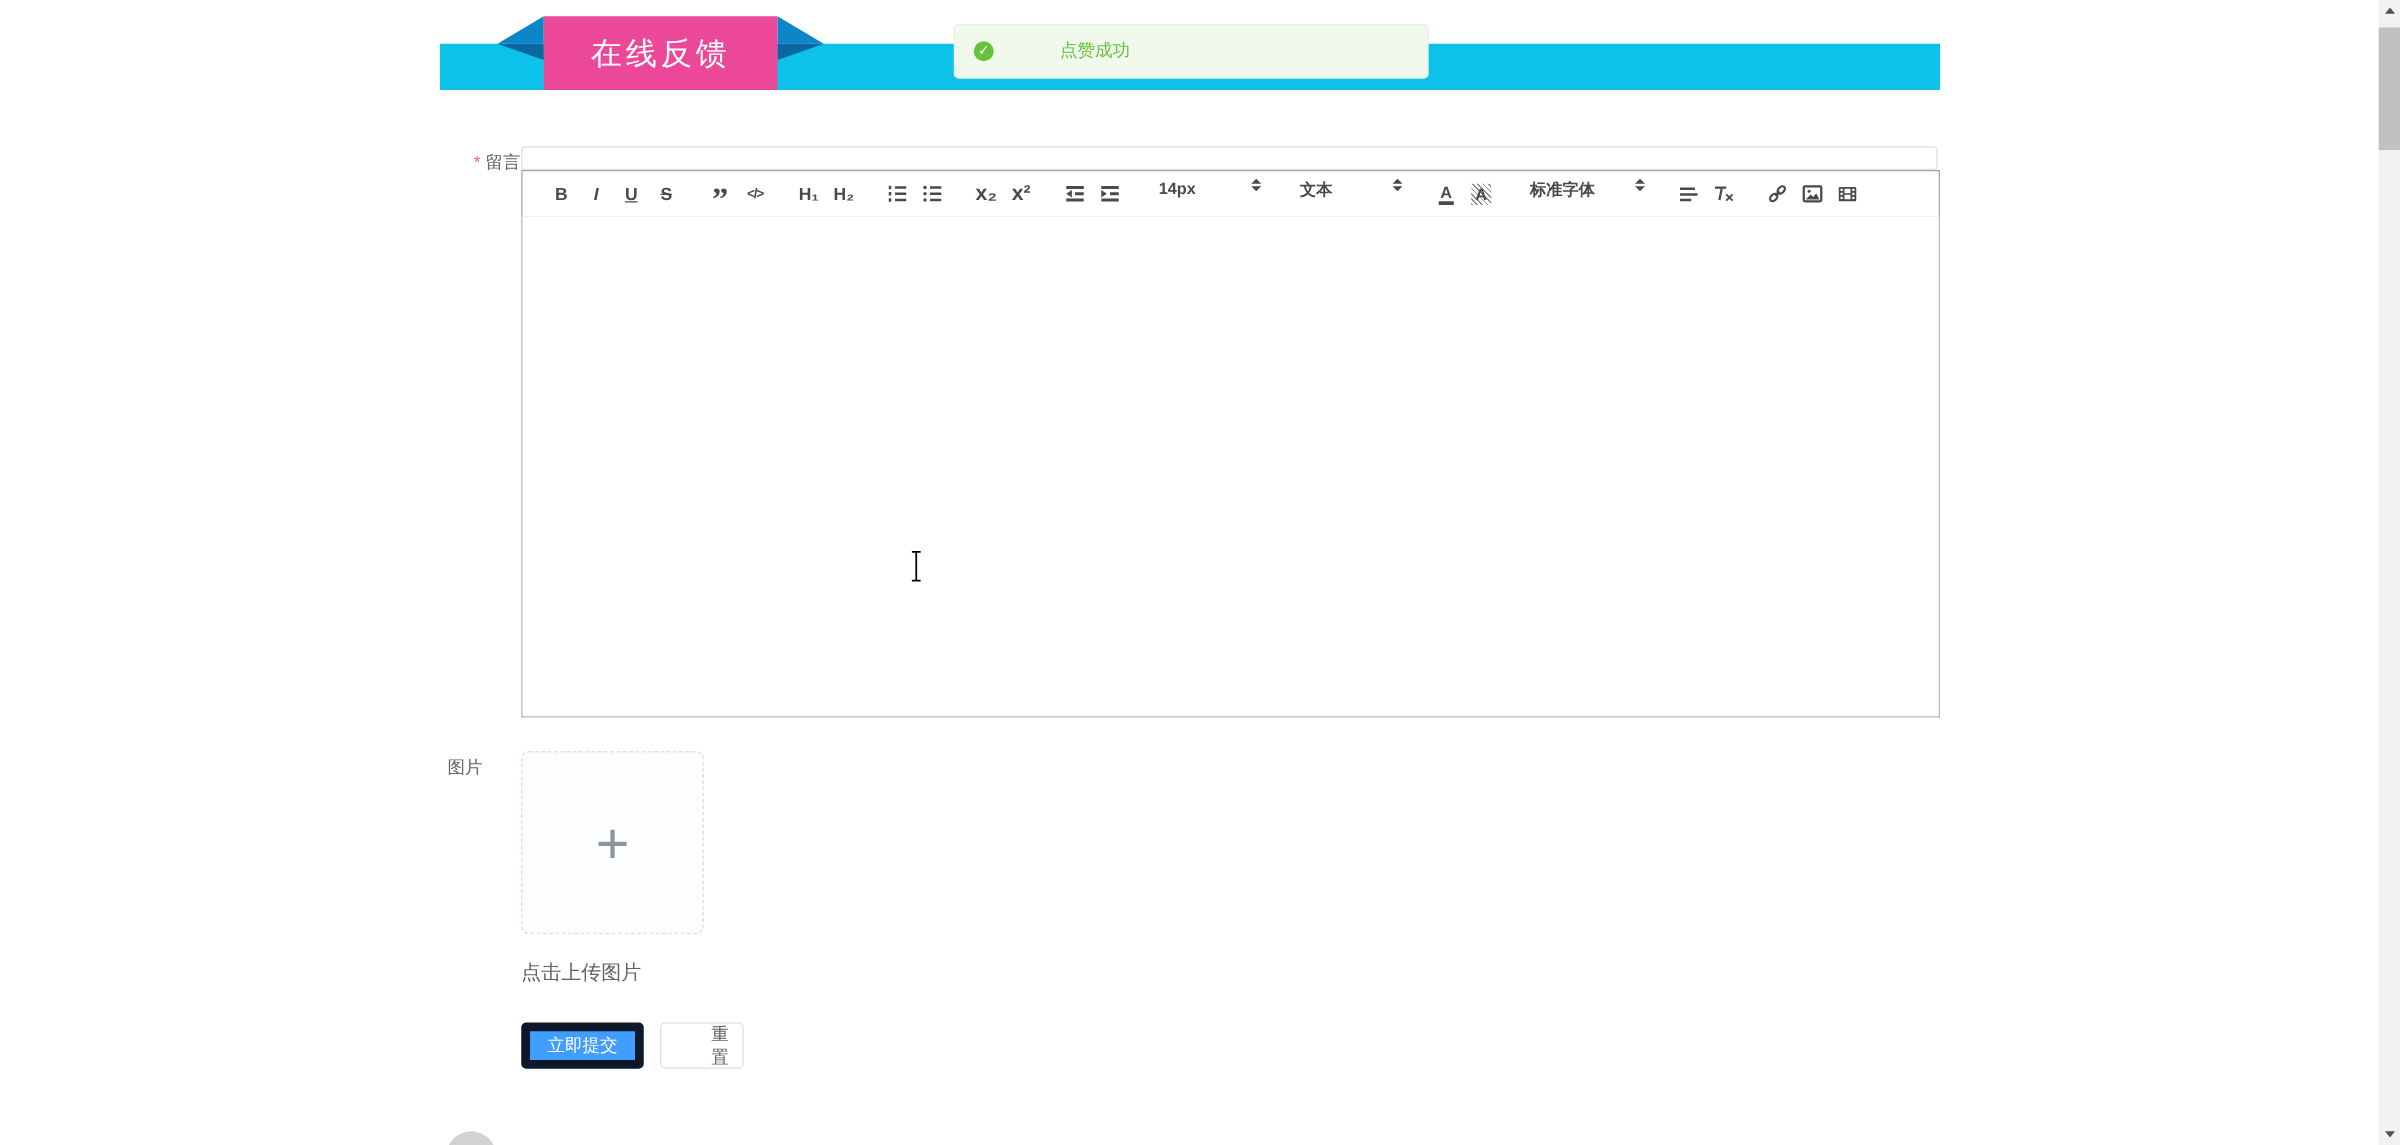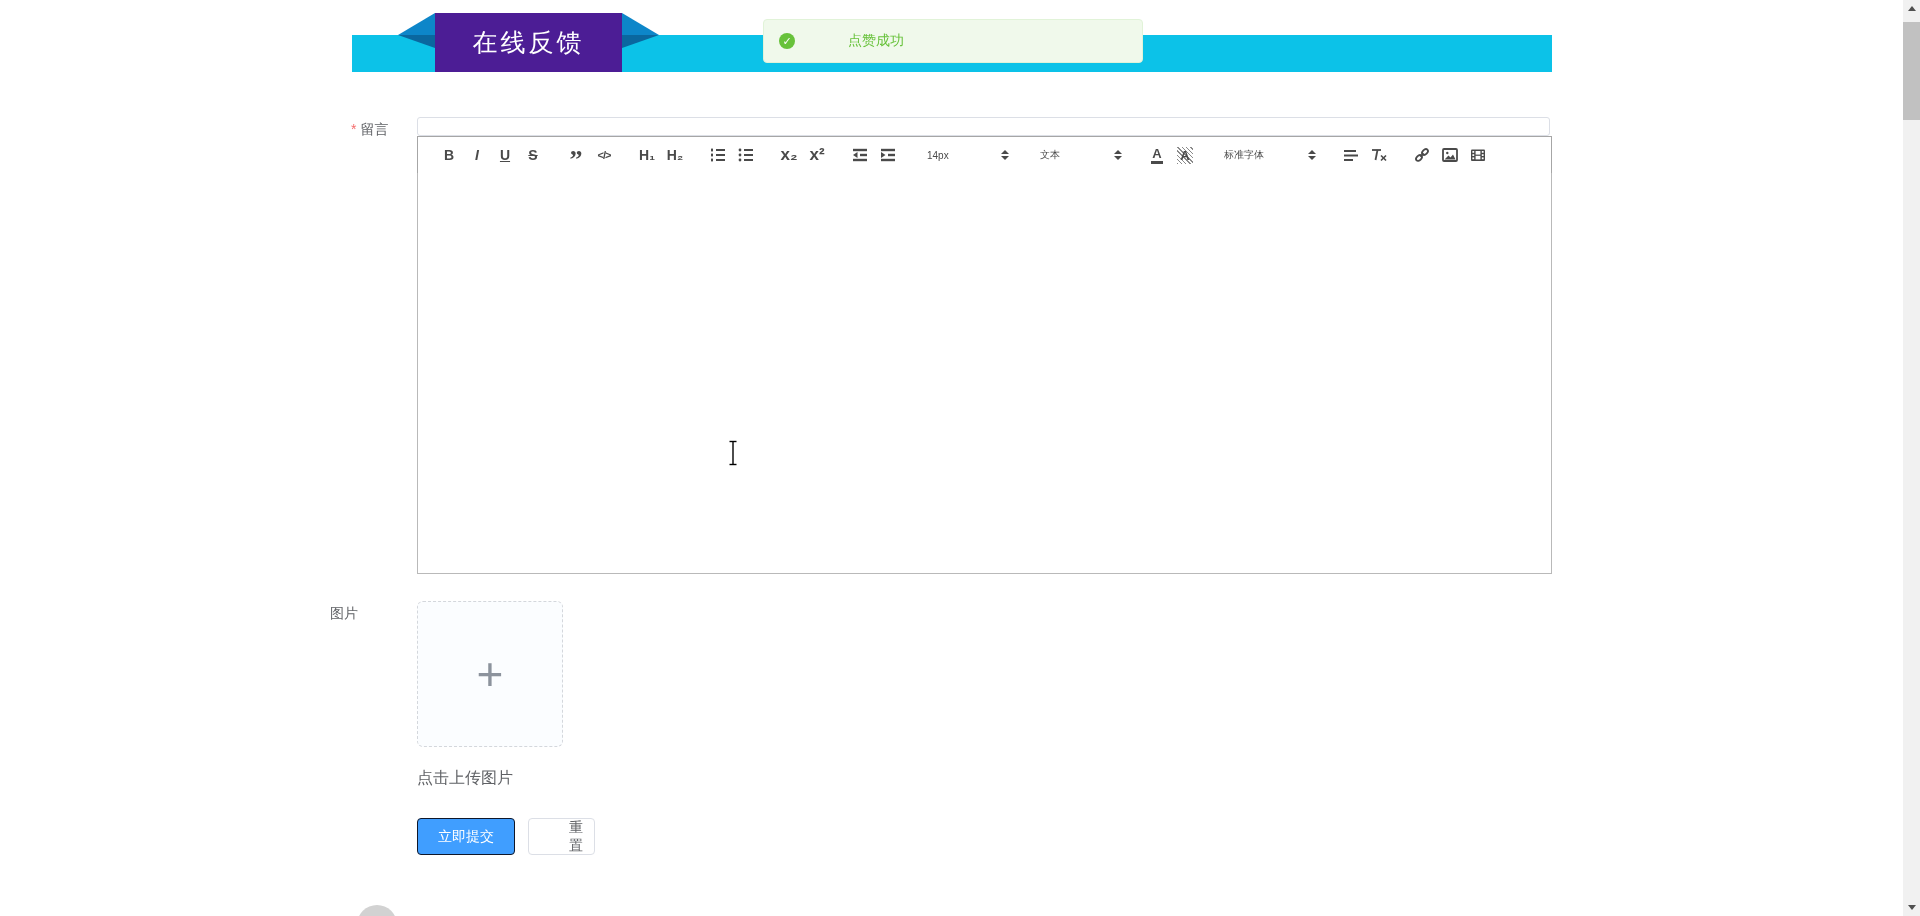--- a/index.html
+++ b/index.html
@@ -9,62 +9,62 @@
   
   .scrollbar{position:absolute;top:0;right:0;width:17px;height:916px;background:#f1f1f1;}
   .sb-btn{position:absolute;left:0;width:17px;height:17px;display:flex;align-items:center;justify-content:center;}
   .sb-btn.up{top:0;} .sb-btn.down{bottom:0;}
   .tri-up{width:0;height:0;border-left:4px solid transparent;border-right:4px solid transparent;border-bottom:5px solid #505050;}
   .tri-down{width:0;height:0;border-left:4px solid transparent;border-right:4px solid transparent;border-top:5px solid #505050;}
   .sb-thumb{position:absolute;top:22px;left:0;width:17px;height:98px;background:#c1c1c1;}
 
   
   .bar{position:absolute;left:352px;top:35px;width:1200px;height:37px;background:#0cc2e8;}
-  .ribbon{position:absolute;left:435px;top:13px;width:187px;height:59px;background:#4c1d95;z-index:3;
+  .ribbon{position:absolute;left:435px;top:13px;width:187px;height:59px;background:#ec4899;z-index:3;
           display:flex;align-items:center;justify-content:center;color:#fff;font-size:25px;letter-spacing:3px;}
   .wing-l{position:absolute;left:398px;top:13px;width:0;height:0;z-index:2;
           border-left:37px solid transparent;border-bottom:22px solid #0d86c9;}
   .wing-r{position:absolute;left:622px;top:13px;width:0;height:0;z-index:2;
           border-right:37px solid transparent;border-bottom:22px solid #0d86c9;}
   .fold-l{position:absolute;left:398px;top:35px;width:0;height:0;z-index:2;
           border-left:37px solid transparent;border-top:13px solid #0a679f;}
   .fold-r{position:absolute;left:622px;top:35px;width:0;height:0;z-index:2;
           border-right:37px solid transparent;border-top:13px solid #0a679f;}
 
   
   .toast{position:absolute;left:763px;top:19px;width:380px;height:44px;box-sizing:border-box;
          background:#f0f9eb;border:1px solid #e1f3d8;border-radius:4px;z-index:5;
          display:flex;align-items:center;padding:0 15px;gap:10px;}
   .toast-icon{width:16px;height:16px;border-radius:50%;background:#67c23a;color:#fff;
               font-size:11px;line-height:16px;text-align:center;flex:none;}
   .toast-text{color:#67c23a;font-size:14px;margin-left:43px;}
 
   
-  .lbl{position:absolute;font-size:14px;color:#606266;}
+  .lbl{position:absolute;font-size:14px;color:#606266;margin-left:28px;}
   .req{color:#f56c6c;margin-right:4px;}
 
   
   .strip{position:absolute;left:417px;top:117px;width:1133px;height:19px;box-sizing:border-box;
          background:#fff;border:1px solid #dcdfe6;border-radius:3px;}
   .ql-toolbar{position:absolute;left:417px;top:136px;width:1135px;height:38px;box-sizing:border-box;
               background:#fff;border:1px solid #a6a6a6;display:flex;align-items:center;padding-left:17px;color:#4a4a4a;}
   .ql-content{position:absolute;left:417px;top:173px;width:1135px;height:401px;box-sizing:border-box;
               background:#fff;border:1px solid #b9b9b9;border-top:none;cursor:text;}
   .fmt{display:flex;align-items:center;margin-right:15px;}
   .tbtn{width:28px;height:24px;display:flex;align-items:center;justify-content:center;cursor:pointer;font-size:14px;}
   .g-bold{font-weight:700;}
   .g-italic{font-style:italic;font-weight:600;}
   .g-under{text-decoration:underline;font-weight:600;}
   .g-strike{text-decoration:line-through;font-weight:600;}
   .g-quote{font-family:"Liberation Serif",serif;font-size:26px;font-weight:700;line-height:10px;padding-top:10px;}
   .g-code{font-size:11px;font-weight:700;letter-spacing:-1px;}
   .g-h{font-weight:700;font-size:14px;}
   .g-script{font-weight:700;font-size:17px;}
-  .picker{display:flex;align-items:center;justify-content:space-between;height:24px;cursor:pointer;
-          font-size:10px;padding:0 6px 0 10px;box-sizing:border-box;}
+  .picker{display:flex;justify-content:space-between;height:24px;cursor:pointer;
+          font-size:13px;padding:0 6px 0 10px;box-sizing:border-box;font-weight:bold;}
   .picker.w98{width:98px;} .picker.w108{width:108px;}
   .ud{display:flex;flex-direction:column;gap:2px;}
   .ud i{display:block;width:0;height:0;border-left:4px solid transparent;border-right:4px solid transparent;}
   .ud .u{border-bottom:4px solid #4a4a4a;}
   .ud .d{border-top:4px solid #4a4a4a;}
   .g-color{font-weight:700;font-size:13px;line-height:13px;border-bottom:3px solid #4a4a4a;padding:0 1px 1px 1px;}
   .g-bg{font-weight:700;font-size:13px;line-height:15px;padding:1px 3px;
         background:repeating-linear-gradient(45deg,#8a8a8a 0 1px,transparent 1px 3px);}
   .tbtn svg{display:block;}
   .cursor-ibeam{position:absolute;left:727px;top:440px;}
@@ -72,21 +72,21 @@
   
   .upload-box{position:absolute;left:417px;top:601px;width:146px;height:146px;box-sizing:border-box;
               border:1px dashed #d4d7dc;border-radius:6px;background:#fbfdff;cursor:pointer;
               display:flex;align-items:center;justify-content:center;}
   .plus{font-size:46px;font-weight:100;color:#8c939d;line-height:46px;}
   .hint{position:absolute;left:417px;top:768px;font-size:16px;color:#606266;}
 
   
   .btn{position:absolute;top:818px;height:37px;border-radius:4px;font-size:14px;
        font-family:"Liberation Sans",sans-serif;display:flex;align-items:center;justify-content:center;cursor:pointer;box-sizing:border-box;}
-  .btn-primary{left:417px;width:98px;background:#409eff;border:1px solid #0f172a;color:#fff;}
+  .btn-primary{left:417px;width:98px;background:#409eff;border:7px solid #0f172a;color:#fff;}
   .btn-default{left:528px;width:67px;background:#fff;border:1px solid #dcdfe6;color:#606266;padding-left:40px;}
 
   
   .avatar{position:absolute;left:357px;top:905px;width:40px;height:40px;border-radius:50%;background:#d2d2d2;}
 </style>
 </head>
 <body>
 
 <div class="page">
 

